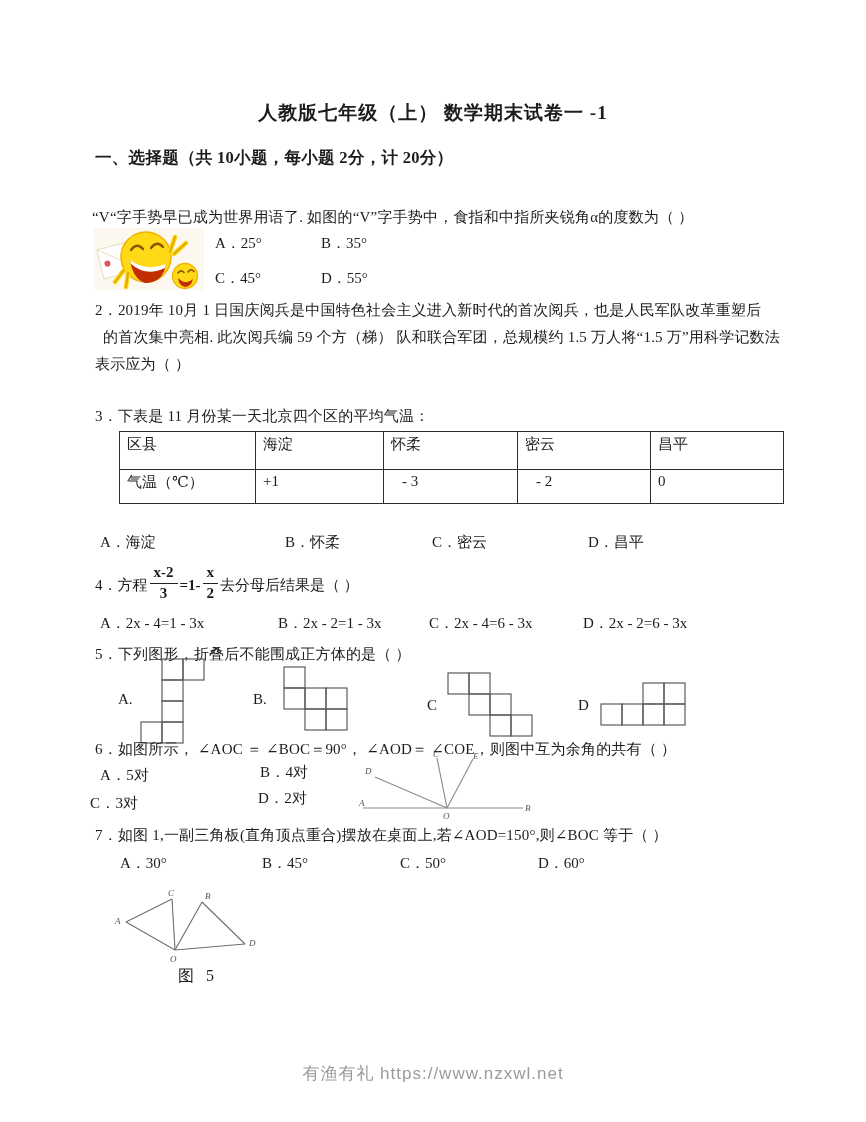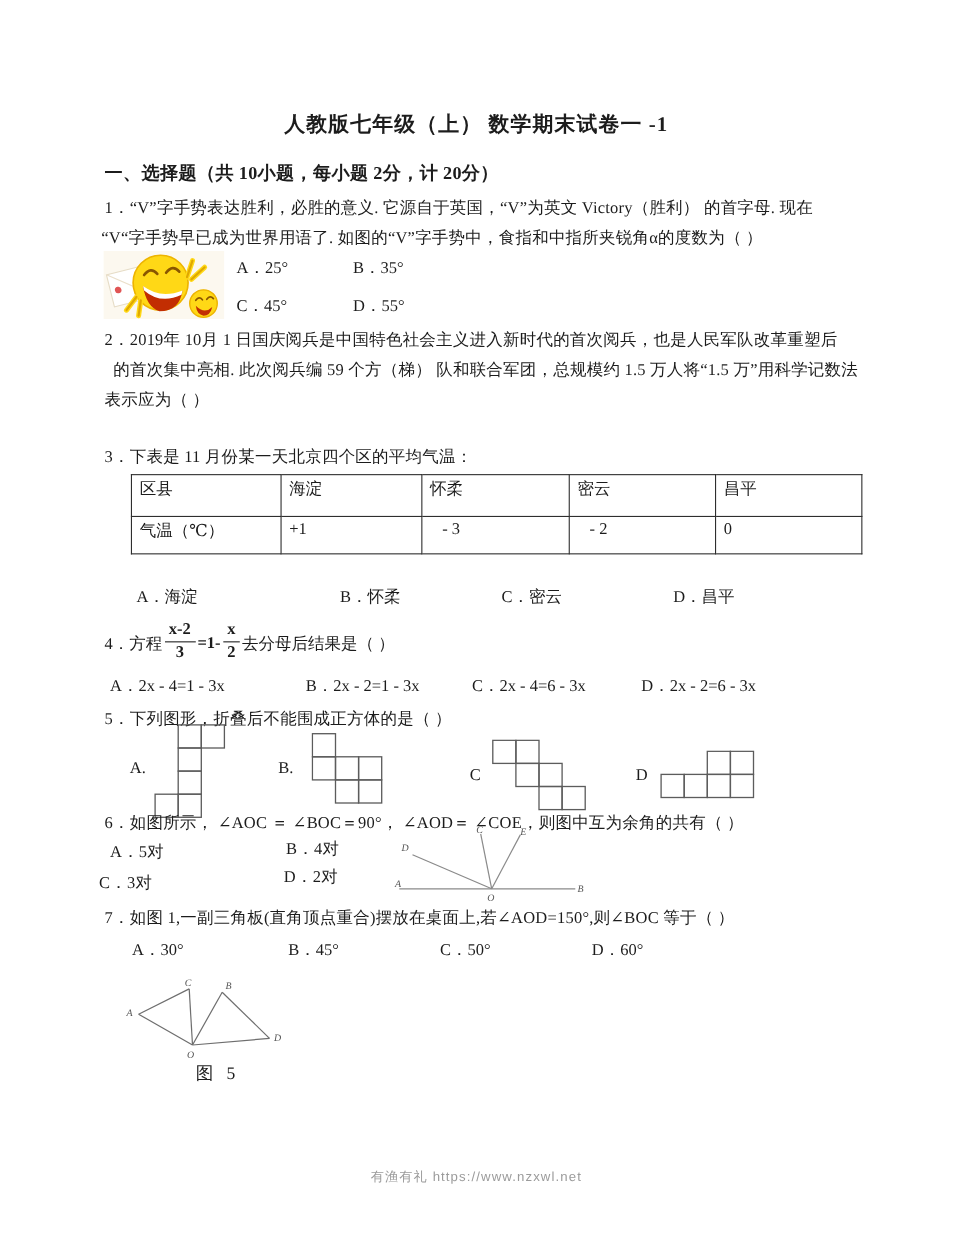--- a/index.html
+++ b/index.html
@@ -19,33 +19,32 @@
   sup { font-size:10px; }
   table.temp { border-collapse:collapse; table-layout:fixed; font-size:15px; }
   table.temp td { border:1px solid #2e2e2e; padding:3px 7px; vertical-align:top; height:38px; }
   table.temp tr.datarow td { height:34px; }
   .frac { display:inline-block; vertical-align:middle; text-align:center; font-weight:bold; font-size:15px; line-height:1.15; margin:0 2px; position:relative; top:-2px; }
   .frac .num { display:block; border-bottom:1.4px solid #222; padding:0 4px 2px; }
   .frac .den { display:block; padding-top:1px; }
   .q4line { font-size:15px; display:flex; align-items:center; }
   .netlabel { font-size:15px; }
   .figcap { font-size:16px; letter-spacing:4px; }
-  .footer { width:866px; text-align:center; font-size:12px; color:#9b9b9b;
+  .footer { width:866px; text-align:center; font-size:17px; color:#9b9b9b;
     font-family:"Liberation Sans","DejaVu Sans",sans-serif; letter-spacing:1px; }
   svg text { font-family:"Liberation Serif","DejaVu Serif",serif; }
 </style>
 </head>
 <body>
 
 <div class="page">
 
   <div class="abs title" style="top:100px;left:0;">人教版七年级（上）  数学期末试卷一 -1</div>
   <div class="abs section" style="top:147px;left:95px;">一、选择题（共 10小题，每小题 2分，计 20分）</div>
 
-  <div class="abs stem" style="top:177px;left:95px;">1．“V”字手势表达胜利，必胜的意义.  它源自于英国，“V”为英文 Victory（胜利）    的首字母.  现在</div>
   <div class="abs stem" style="top:204px;left:92px;">“V“字手势早已成为世界用语了.     如图的“V”字手势中，食指和中指所夹锐角α的度数为（      ）</div>
 
   <svg class="abs" style="top:228px;left:94px;" width="110" height="62" viewBox="0 0 110 62">
     <rect x="0" y="0" width="110" height="62" fill="#fcf8ef"></rect>
     <g transform="rotate(-14 28 32)">
       <rect x="6" y="16" width="42" height="30" fill="#ffffff" stroke="#e6dcc6" stroke-width="1"></rect>
       <path d="M6 16 L27 32 L48 16" fill="none" stroke="#eadfca" stroke-width="1"></path>
       <circle cx="13" cy="32" r="3" fill="#e05555"></circle>
     </g>
     <g>
@@ -106,21 +105,21 @@
     <tr class="datarow">
       <td>气温（℃）</td>
       <td>+1</td>
       <td style="padding-left:18px;">- 3</td>
       <td style="padding-left:18px;">- 2</td>
       <td>0</td>
     </tr>
   </tbody>
     </table>
   <div class="abs optrow" style="top:533px;left:100px;">
-    <span class="opt" style="width:185px;margin-left:24px;">A．海淀</span>
+    <span class="opt" style="width:185px;">A．海淀</span>
     <span class="opt" style="width:147px;">B．怀柔</span>
     <span class="opt" style="width:156px;">C．密云</span>
     <span class="opt">D．昌平</span>
   </div>
 
   <div class="abs q4line" style="top:562px;left:95px;height:46px;">
     <span>4．方程</span>
     <span class="frac">
         <span class="num">x-2</span>
         <span class="den">3</span>

